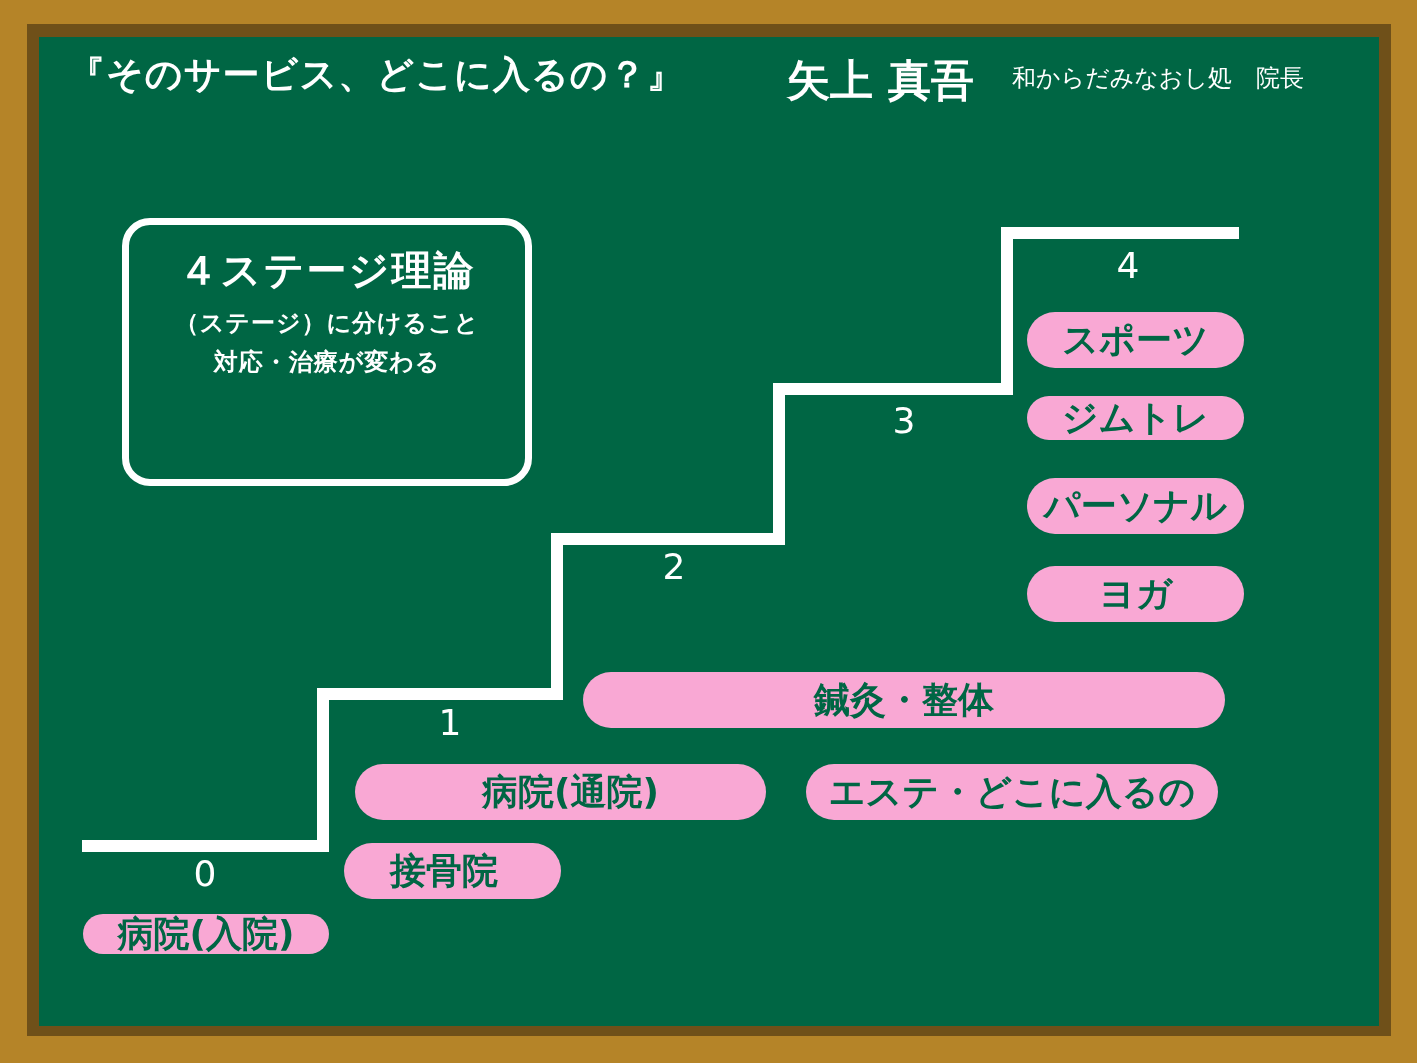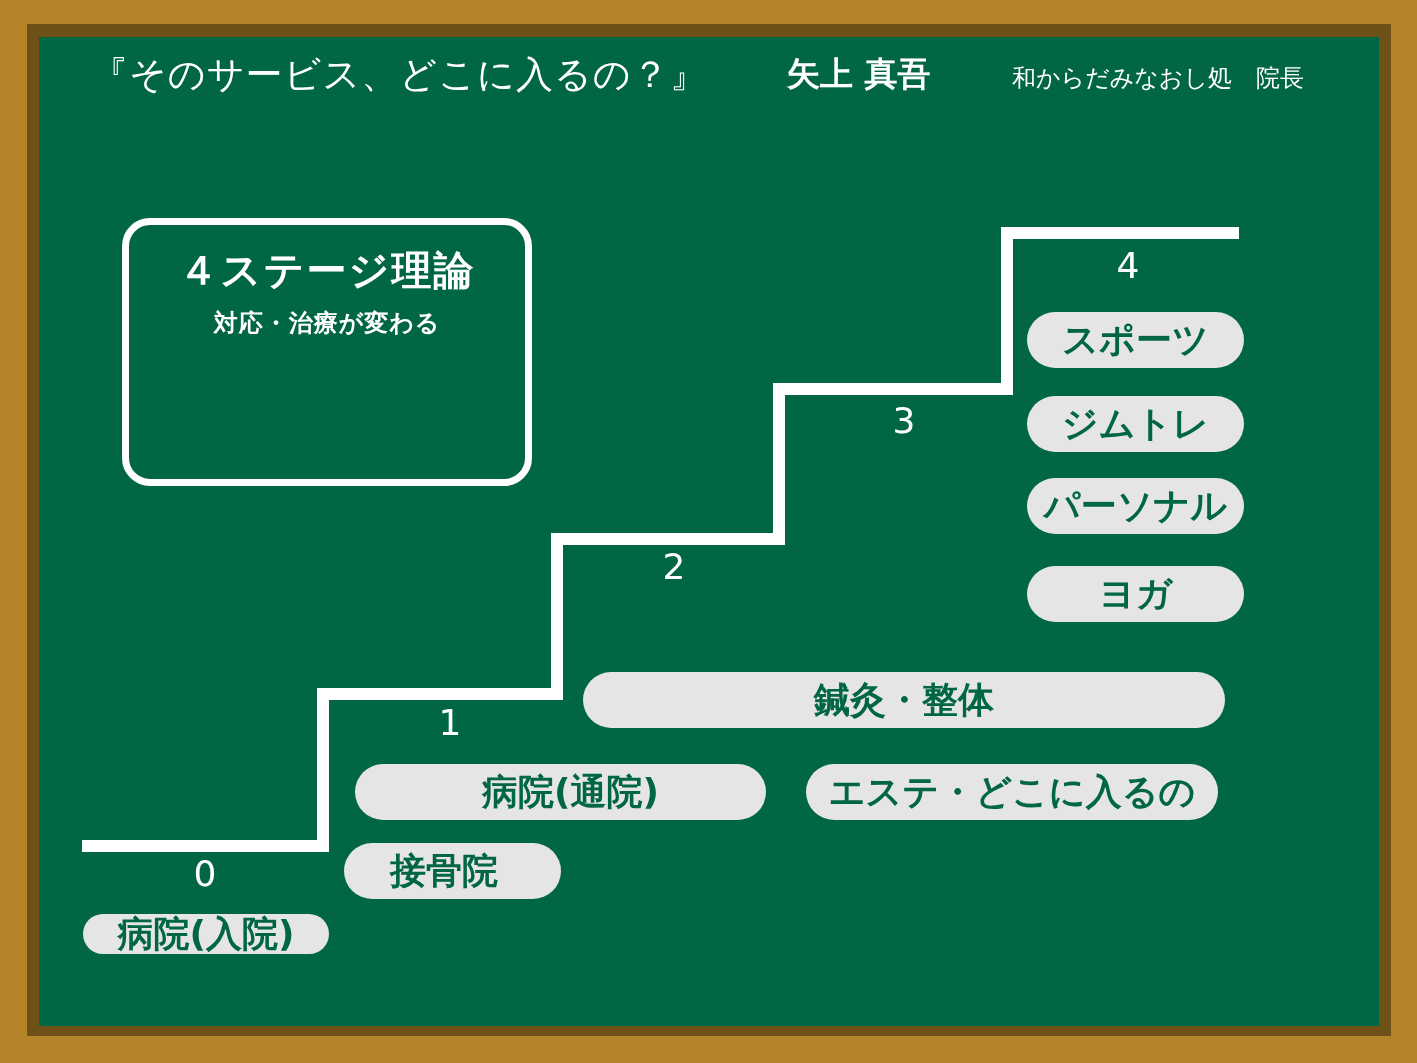--- a/index.html
+++ b/index.html
@@ -10,26 +10,26 @@
   }
   .frame-inner {
     position:absolute; left:27px; top:24px; width:1364px; height:1012px;
     background:#6F5019;
   }
   .board {
     position:absolute; left:39px; top:37px; width:1340px; height:989px;
     background:#006644;
   }
   .title {
-    position:absolute; left:91px; top:50px; color:#fff;
-    font-size:37px; font-weight:normal; letter-spacing:1px; white-space:nowrap;
+    position:absolute; left:68px; top:50px; color:#fff;
+    font-size:37px; font-weight:bold; letter-spacing:1px; white-space:nowrap;
   }
   .author {
     position:absolute; left:787px; top:52px; color:#fff;
-    font-size:33px; font-weight:bold; white-space:nowrap;
+    font-size:43px; font-weight:bold; white-space:nowrap;
   }
   .affiliation {
     position:absolute; left:1012px; top:62px; color:#fff;
     font-size:24px; white-space:nowrap;
   }
   .theory-box {
     position:absolute; left:122px; top:218px; width:396px; height:254px;
     border:7px solid #fff; border-radius:28px; box-sizing:content-box;
     color:#fff; text-align:center;
   }
@@ -37,38 +37,39 @@
     margin-top:18px; font-size:40px; font-weight:bold; letter-spacing:2px;
   }
   .theory-body {
     margin-top:6px; font-size:24px; font-weight:bold; line-height:38.5px; letter-spacing:1px;
   }
   .line { position:absolute; background:#fff; }
   .stage-num {
     position:absolute; color:#fff; font-size:36px; text-align:center; width:60px;
   }
   .pill {
-    position:absolute; background:#e5e5e5; color:#006644; border-radius:30px;
+    position:absolute; background:#f9a8d4; color:#006644; border-radius:30px;
     font-weight:bold; font-size:36px; display:flex; align-items:center; justify-content:center;
     white-space:nowrap;
   }
 </style>
 </head>
 <body>
 
 <div class="frame-inner"></div>
 <div class="board"></div>
 
 <div class="title">『そのサービス、どこに入るの？』</div>
 <div class="author">矢上 真吾</div>
 <div class="affiliation">和からだみなおし処　院長</div>
 
 <div class="theory-box">
   <div class="theory-title">４ステージ理論</div>
   <div class="theory-body">
+    <div>（ステージ）に分けること</div>
     <div>対応・治療が変わる</div>
   </div>
 </div>
 
 <div class="line" style="left:82px;top:840px;width:247px;height:12px;"></div>
 <div class="line" style="left:317px;top:688px;width:12px;height:164px;"></div>
 <div class="line" style="left:317px;top:688px;width:246px;height:12px;"></div>
 <div class="line" style="left:551px;top:533px;width:12px;height:167px;"></div>
 <div class="line" style="left:551px;top:533px;width:234px;height:12px;"></div>
 <div class="line" style="left:773px;top:383px;width:12px;height:162px;"></div>
@@ -81,15 +82,15 @@
 <div class="stage-num" style="left:644px;top:546px;">2</div>
 <div class="stage-num" style="left:874px;top:400px;">3</div>
 <div class="stage-num" style="left:1098px;top:245px;">4</div>
 
 <div class="pill" style="left:83px;top:914px;width:246px;height:40px;">病院(入院)</div>
 <div class="pill" style="left:355px;top:764px;width:411px;height:56px;padding-left:20px;box-sizing:border-box;">病院(通院)</div>
 <div class="pill" style="left:344px;top:843px;width:217px;height:56px;justify-content:flex-start;padding-left:46px;box-sizing:border-box;">接骨院</div>
 <div class="pill" style="left:583px;top:672px;width:642px;height:56px;">鍼灸・整体</div>
 <div class="pill" style="left:806px;top:764px;width:412px;height:56px;">エステ・どこに入るの</div>
 <div class="pill" style="left:1027px;top:312px;width:217px;height:56px;">スポーツ</div>
-<div class="pill" style="left:1027px;top:396px;width:217px;height:56px;">ジムトレ</div>
+<div class="pill" style="left:1027px;top:396px;width:217px;height:44px;">ジムトレ</div>
 <div class="pill" style="left:1027px;top:478px;width:217px;height:56px;">パーソナル</div>
 <div class="pill" style="left:1027px;top:566px;width:217px;height:56px;text-align:center;">ヨガ</div>
 
 </body></html>

